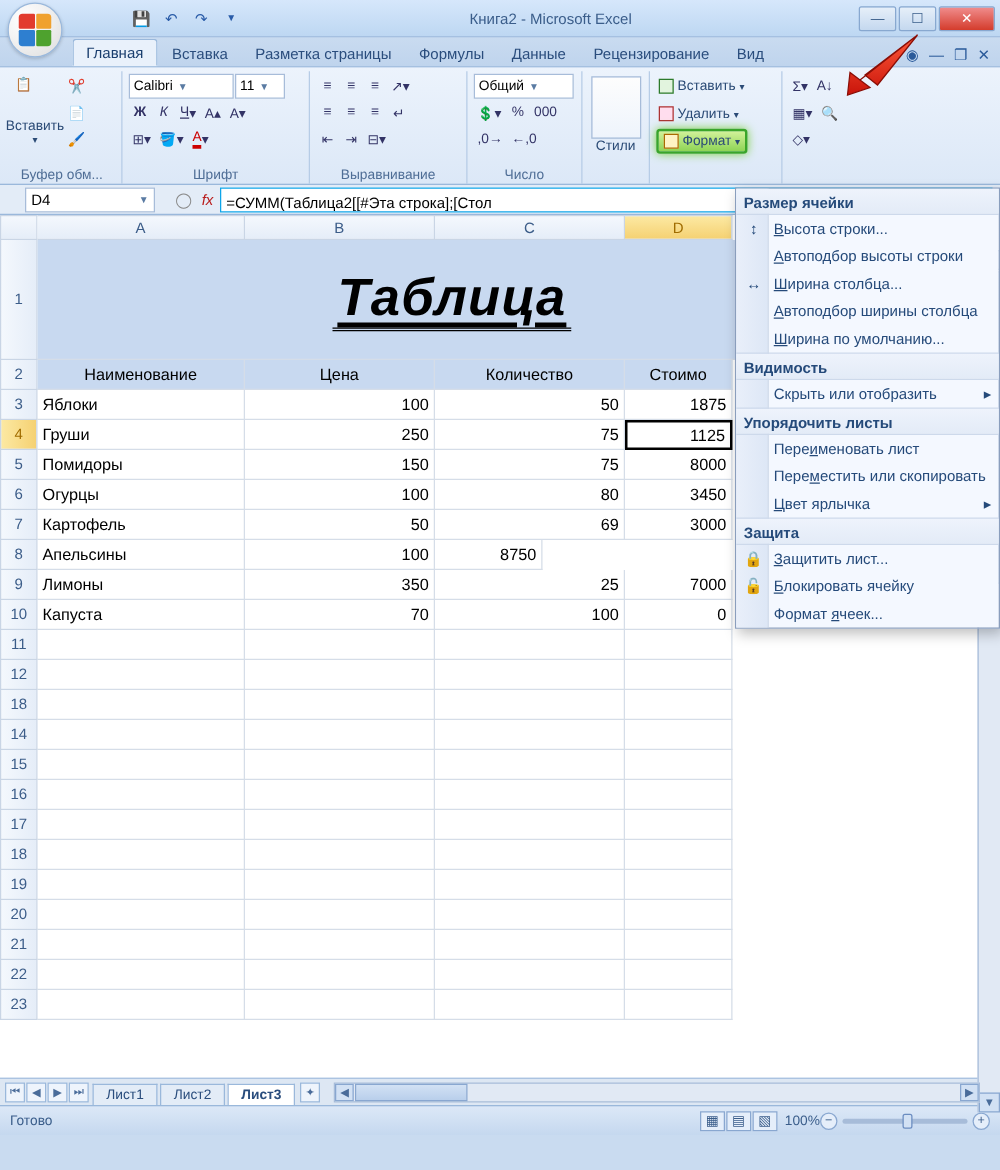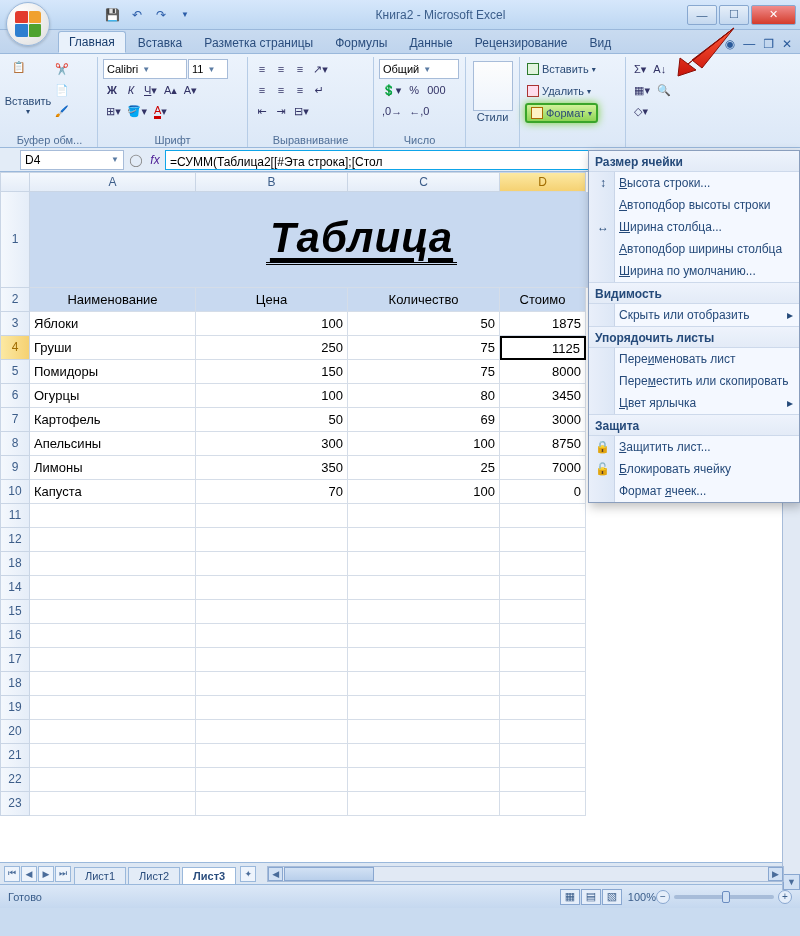--- a/index.html
+++ b/index.html
@@ -42,23 +42,23 @@
 .styles-box { width:40px; height:50px; background:linear-gradient(#fdfdfd,#eef4fc); border:1px solid #a7bcd9; }
 .cells-item { display:flex; align-items:center; gap:3px; font-size:11px; color:#2b4b76; height:20px; padding:0 2px;}
 .cells-item .sq { width:12px; height:12px; border:1px solid #2c7a2c; background:#e2f4de; }
 .format-hl { border:2px solid #3aa52a; background:linear-gradient(#d2f29a,#8ed455); border-radius:3px; padding:1px 4px; box-shadow: 0 0 8px #7cd03d;}
 
 
 .arrow { position:absolute; width:70px; height:54px; top:24px; right:56px; z-index:30; pointer-events:none;}
 
 
 .fbarrow { height: 24px; background: #e3ecf7; display: flex; align-items: center; border-bottom: 1px solid #9ab8db; }
-.namebox { width: 104px; height: 20px; margin: 0 3px 0 20px; border: 1px solid #a7bcd9; background: #fff; display:flex; align-items:center; padding:0 4px; font-size:12px;}
+.namebox { width: 104px; height: 20px; margin: 0 14px 0 20px; border: 1px solid #a7bcd9; background: #fff; display:flex; align-items:center; padding:0 4px; font-size:12px;}
 .namebox .drop { margin-left:auto; font-size:8px; color:#5a7ba3;}
-.fx-lbl { width:20px; text-align:center; font-style:italic; color:#4c1d95; }
+.fx-lbl { width:20px; text-align:center; font-style:italic; color:#b91c1c; }
 .fbar { flex:1; height:20px; border:1px solid #0ea5e9; background:#fff; margin-right:6px; padding:0 4px; display:flex; align-items:flex-end; font-size:12px; overflow:hidden;}
 .fb-btn { width:16px; height:16px; margin:0 1px; display:flex;align-items:center;justify-content:center; color:#888;}
 
 
 .gridwrap { position:relative; background:#fff; height: 690px; }
 .colheads { display:flex; height:20px; position:sticky; top:0;}
 .ch { border:1px solid #c9d5e5; background:linear-gradient(#f4f8fd,#e5edf8); text-align:center; font-size:12px; color:#3c5d89; line-height:18px; border-left:none;}
 .ch:first-child{border-left:1px solid #c9d5e5;}
 .ch.sel { background: linear-gradient(#fce9a3,#f5d172); color:#a06c00;}
 .rowheads { position:absolute; left:0; top:20px; width:30px;}
@@ -383,21 +383,20 @@
         <div class="cell w-d num">3450</div>
       </div>
       <div class="gridrow">
         <div class="cell w-a">Картофель</div>
         <div class="cell w-b num">50</div>
         <div class="cell w-c num">69</div>
         <div class="cell w-d num">3000</div>
       </div>
       <div class="gridrow">
         <div class="cell w-a">Апельсины</div>
-        <div class="cell w-b num">300</div>
         <div class="cell w-c num">100</div>
         <div class="cell w-d num">8750</div>
       </div>
       <div class="gridrow">
         <div class="cell w-a">Лимоны</div>
         <div class="cell w-b num">350</div>
         <div class="cell w-c num">25</div>
         <div class="cell w-d num">7000</div>
       </div>
       <div class="gridrow">

